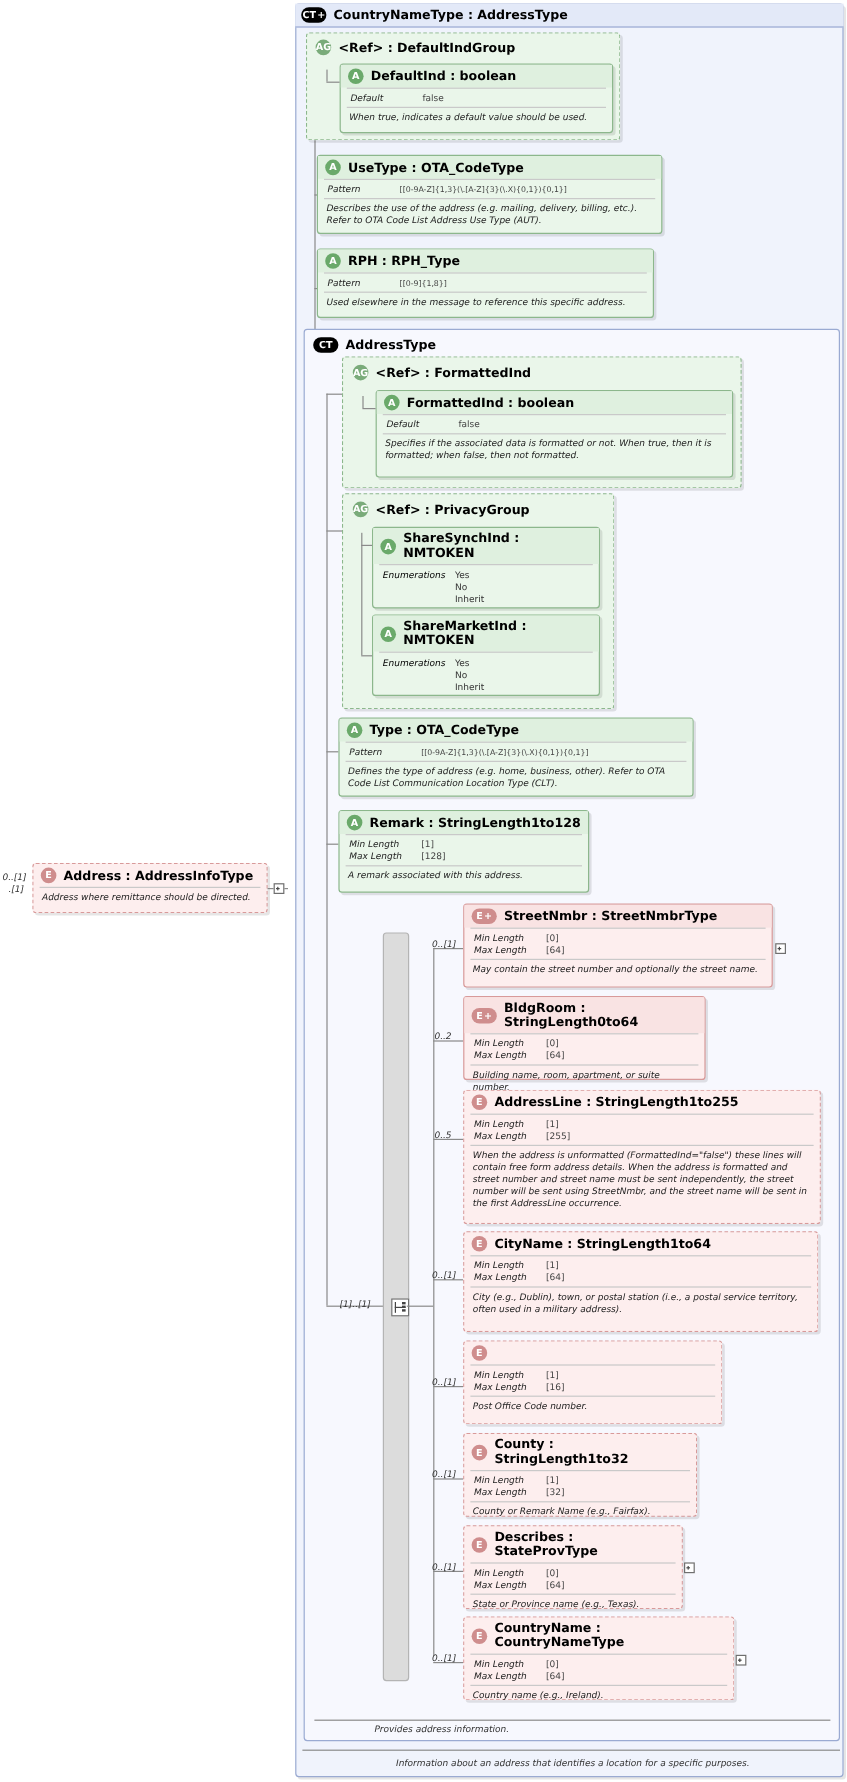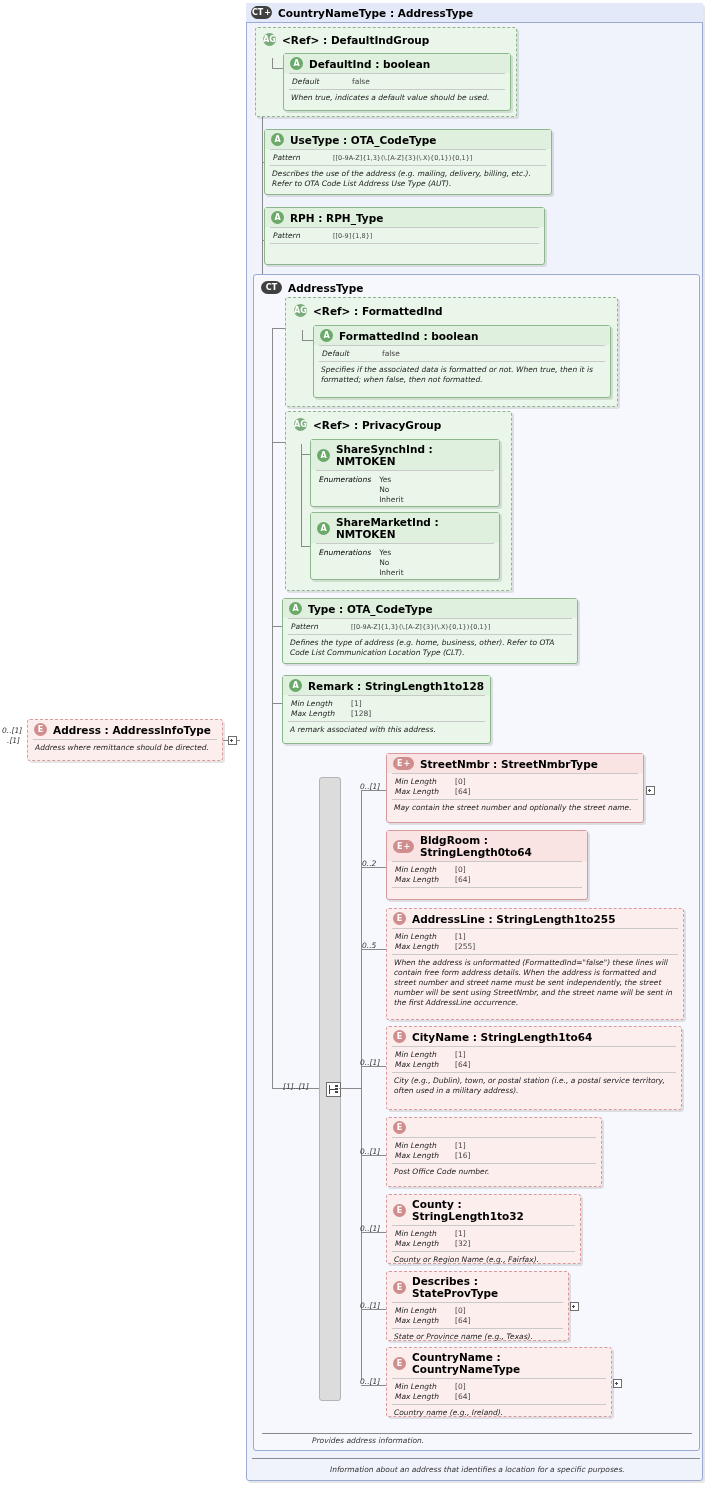--- a/index.html
+++ b/index.html
@@ -15,21 +15,21 @@
   .rows .r{display:flex;gap:6px;line-height:10px;}
   .rows .r .k{min-width:54px;}
   .rows .r .v{font-style:normal;color:#444;}
   .desc{padding:3px 7px 4px 7px;font-size:7.5px;font-style:italic;color:#222;line-height:10px;}
 
   
   .badge{display:inline-flex;align-items:center;justify-content:center;
          width:13px;height:13px;border-radius:50%;font-size:8px;font-weight:bold;
          color:#fff;flex:none;}
   .badge.wide{width:21px;border-radius:7px;gap:1px;}
-  .b-ct{background:#404040;}
+  .b-ct{background:#000000;}
   .b-ag{background:#7aab7a;}
   .b-a{background:#6aa96a;}
   .b-e{background:#cf8d8d;}
 
   
   .green{background:#eaf6ea;border:1px solid #8cb78c;}
   .green .hdr{background:#dff0df;}
   .blue{background:#eef1fb;border:1px solid #9aaad2;}
   .pink{background:#fdeeee;border:1px solid #d89a9a;}
   .pink .hdr{background:#f9e3e3;}
@@ -140,20 +140,21 @@
       <span class="nm">RPH        : RPH_Type</span>
     </div>
     <div class="sep"></div>
     <div class="rows">
         <div class="r">
           <span class="k">Pattern</span>
           <span class="v" style="font-size:6.5px">[[0-9]{1,8}]</span>
         </div>
       </div>
     <div class="sep"></div>
+    <div class="desc">Used elsewhere in the message to reference this specific address.</div>
   </div>
 
   <div class="box" style="left:253px;top:274px;width:447px;height:1177px;background:#f7f8fe;border:1px solid #9aaad2;border-radius:3px;"></div>
   <div class="hdr" style="position:absolute;left:256px;top:278px;width:300px;">
     <span class="badge wide b-ct">CT</span>
     <span class="nm">AddressType</span>
   </div>
   <div class="ln lnh" style="left:262px;top:1433px;width:430px;"></div>
   <div class="footnote" style="left:266px;top:1436px;">Provides address information.</div>
 
@@ -317,20 +318,21 @@
       <div class="r">
           <span class="k">Min Length</span>
           <span class="v">[0]</span>
         </div>
       <div class="r">
           <span class="k">Max Length</span>
           <span class="v">[64]</span>
         </div>
     </div>
     <div class="sep"></div>
+    <div class="desc">Building name, room, apartment, or suite number.</div>
   </div>
   <div class="card" style="left:362px;top:859px;">0..2</div>
 
   <div class="box pinkdash shadow roundtop" style="left:386px;top:908px;width:298px;height:112px;">
     <div class="hdr" style="padding:3px 6px;">
       <span class="badge b-e">E</span>
       <span class="nm">AddressLine : StringLength1to255</span>
     </div>
     <div class="sep"></div>
     <div class="rows">
@@ -399,21 +401,21 @@
       <div class="r">
           <span class="k">Min Length</span>
           <span class="v">[1]</span>
         </div>
       <div class="r">
           <span class="k">Max Length</span>
           <span class="v">[32]</span>
         </div>
     </div>
     <div class="sep"></div>
-    <div class="desc">County or Region Name (e.g., Fairfax).</div>
+    <div class="desc">County or Remark Name (e.g., Fairfax).</div>
   </div>
   <div class="card" style="left:360px;top:1224px;">0..[1]</div>
 
   <div class="box pinkdash shadow roundtop" style="left:386px;top:1271px;width:183px;height:70px;">
     <div class="hdr" style="padding:3px 6px;">
       <span class="badge b-e">E</span>
       <span class="nm">Describes : StateProvType</span>
     </div>
     <div class="sep"></div>
     <div class="rows">

